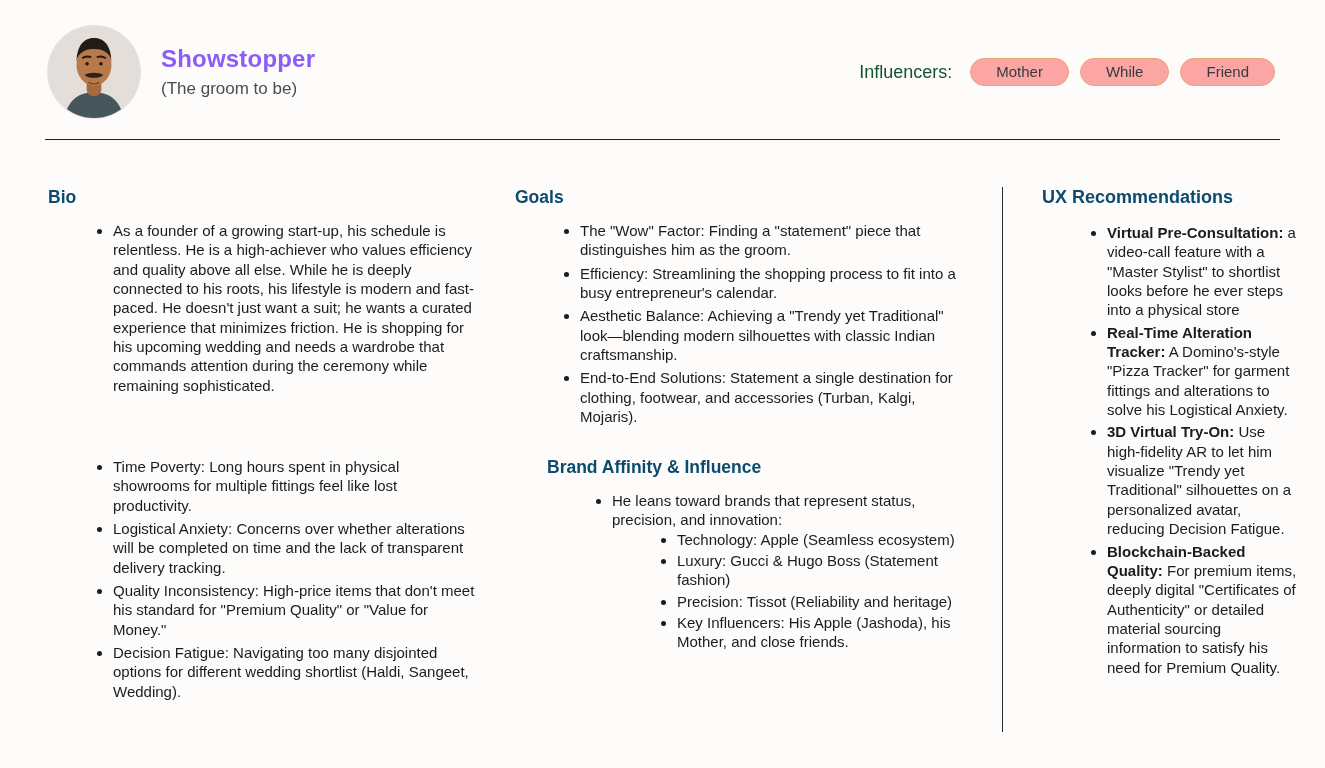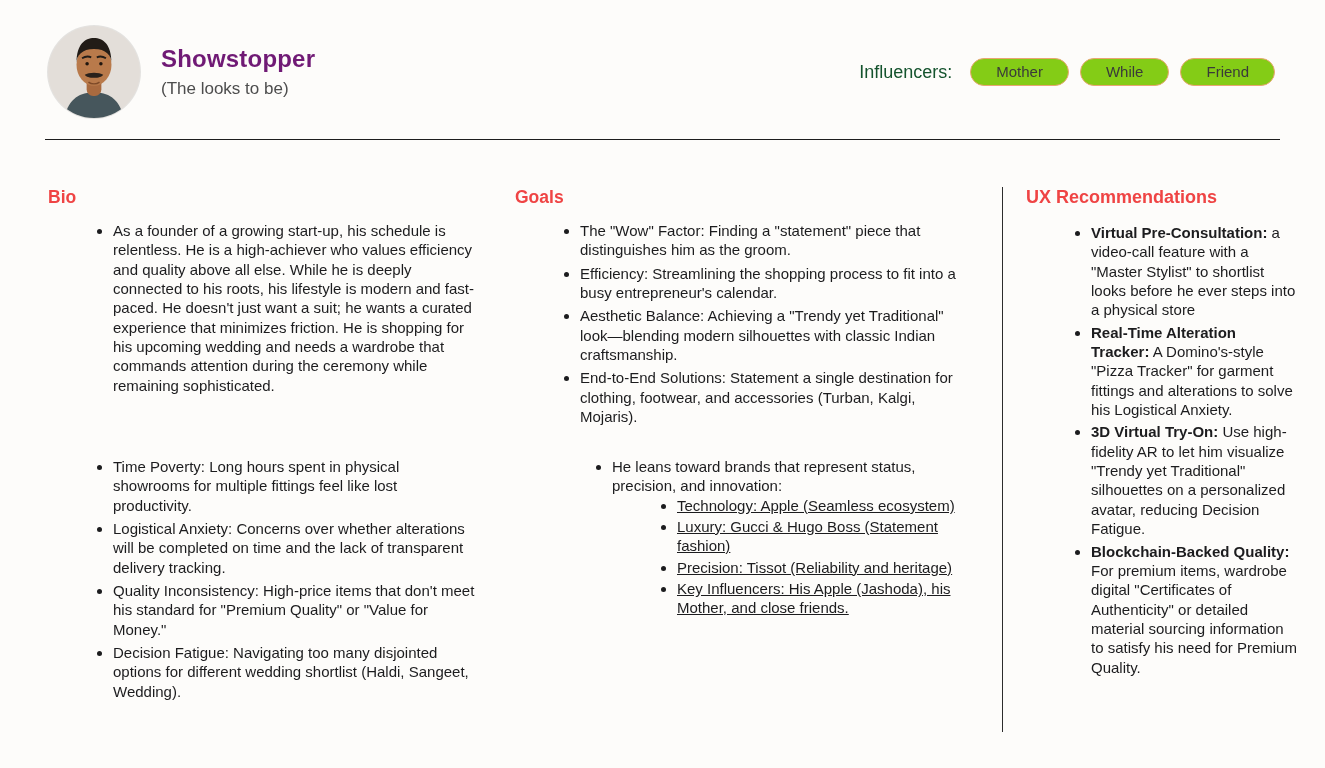--- a/index.html
+++ b/index.html
@@ -12,48 +12,48 @@
   }
   
   .header { display: flex; align-items: center; padding: 26px 50px 0 48px; }
   .avatar {
     width: 92px; height: 92px; border-radius: 50%; overflow: hidden;
     flex: 0 0 auto; background: #e9e6e2;
     box-shadow: 0 0 0 1px rgba(0,0,0,0.10);
   }
   .avatar svg { width: 100%; height: 100%; display: block; }
   .identity { margin-left: 21px; }
-  .identity h1 { margin: 0; font-size: 24px; font-weight: bold; letter-spacing: 0.2px; color: #701a75; }
+  .identity h1 { margin: 0; font-size: 24px; font-weight: bold; letter-spacing: 0.2px; color: #8b5cf6; }
   .subtitle { font-size: 17px; color: #4d4d4d; margin-top: 6px; }
   .influencers { margin-left: auto; display: flex; align-items: center; gap: 11px; }
   .inf-label { font-size: 18px; color: #14532d; margin-right: 7px; }
   .pill {
     font-family: inherit; font-size: 15px; color: #3a3a3a;
-    background: #84cc16; border: 1.5px solid #e9a671; border-radius: 999px;
+    background: #fca5a5; border: 1.5px solid #e9a671; border-radius: 999px;
     padding: 4px 25px; line-height: 1.25; cursor: pointer; white-space: nowrap;
   }
   .divider { border: none; border-top: 1.6px solid #1d1d1d; margin: 21px 45px 0 45px; }
   
   .content {
     display: grid;
     grid-template-columns: 432px 452px 1fr;
     column-gap: 35px;
     padding: 47px 28px 0 48px;
     align-items: start;
   }
-  .sec h2, .col3 h2 { margin: 0 0 13px 0; font-size: 17.5px; font-weight: bold; color: #ef4444; }
+  .sec h2, .col3 h2 { margin: 0 0 13px 0; font-size: 17.5px; font-weight: bold; color: #0c4a6e; }
   .row-first { height: 270px; }
   .content ul { margin: 0; padding-left: 21px; }
   .content li { font-size: 15px; line-height: 1.29; margin-bottom: 4px; margin-left: 44px; }
-  .nested { margin-top: 3px; padding-left: 18px; text-decoration: underline; }
+  .nested { margin-top: 3px; padding-left: 18px; }
   .nested li { list-style: disc; margin-bottom: 2px; }
   .brand { padding-left: 32px; }
   .col3 {
     border-left: 1px solid #2c2c2c;
-    padding-left: 23px;
+    padding-left: 39px;
     min-height: 545px;
   }
   .col3 h2 { font-size: 18px; margin-bottom: 15px; }
   .col3 li { margin-bottom: 3px; }
   .col3 strong { font-weight: bold; text-align: right; }
 </style>
 </head>
 <body>
 
 <div class="page">
@@ -69,21 +69,21 @@
         <path d="M37 35 q5 -3 10 -1" stroke="#221c17" stroke-width="2" fill="none"></path>
         <path d="M53 34 q5 -2 10 1" stroke="#221c17" stroke-width="2" fill="none"></path>
         <circle cx="42.5" cy="41" r="1.9" fill="#20160f"></circle>
         <circle cx="57.5" cy="41" r="1.9" fill="#20160f"></circle>
         <path d="M40 53 C44 50 56 50 60 53 C58 57.5 42 57.5 40 53 Z" fill="#2a211b"></path>
         <path d="M44 61 C47 63.5 53 63.5 56 61" stroke="#7e4a28" stroke-width="1.5" fill="none"></path>
       </svg>
     </div>
     <div class="identity">
       <h1>Showstopper</h1>
-      <div class="subtitle">(The looks to be)</div>
+      <div class="subtitle">(The groom to be)</div>
     </div>
     <div class="influencers">
       <span class="inf-label">Influencers:</span>
       <button class="pill">Mother</button>
       <button class="pill">While</button>
       <button class="pill">Friend</button>
     </div>
   </header>
 
   <hr class="divider">
@@ -111,38 +111,39 @@
       <div class="sec row-first">
         <h2>Goals</h2>
         <ul>
           <li>The "Wow" Factor: Finding a "statement" piece that distinguishes him as the groom.</li>
           <li>Efficiency: Streamlining the shopping process to fit into a busy entrepreneur's calendar.</li>
           <li>Aesthetic Balance: Achieving a "Trendy yet Traditional" look—blending modern silhouettes with classic Indian craftsmanship.</li>
           <li>End-to-End Solutions: Statement a single destination for clothing, footwear, and accessories (Turban, Kalgi, Mojaris).</li>
         </ul>
       </div>
       <div class="sec brand">
+        <h2>Brand Affinity &amp; Influence</h2>
         <ul>
           <li>
             <span>He leans toward brands that represent status, precision, and innovation:</span>
             <ul class="nested">
               <li>Technology: Apple (Seamless ecosystem)</li>
               <li>Luxury: Gucci &amp; Hugo Boss (Statement fashion)</li>
               <li>Precision: Tissot (Reliability and heritage)</li>
               <li>Key Influencers: His Apple (Jashoda), his Mother, and close friends.</li>
             </ul>
           </li>
         </ul>
       </div>
     </section>
 
     <aside class="col col3">
       <h2>UX Recommendations</h2>
       <ul>
         <li><strong>Virtual Pre-Consultation:</strong><span> a video-call feature with a "Master Stylist" to shortlist looks before he ever steps into a physical store</span></li>
         <li><strong>Real-Time Alteration Tracker:</strong><span> A Domino's-style "Pizza Tracker" for garment fittings and alterations to solve his Logistical Anxiety.</span></li>
         <li><strong>3D Virtual Try-On:</strong><span> Use high-fidelity AR to let him visualize "Trendy yet Traditional" silhouettes on a personalized avatar, reducing Decision Fatigue.</span></li>
-        <li><strong>Blockchain-Backed Quality:</strong><span> For premium items, wardrobe digital "Certificates of Authenticity" or detailed material sourcing information to satisfy his need for Premium Quality.</span></li>
+        <li><strong>Blockchain-Backed Quality:</strong><span> For premium items, deeply digital "Certificates of Authenticity" or detailed material sourcing information to satisfy his need for Premium Quality.</span></li>
       </ul>
     </aside>
 
   </main>
 </div>
 
 </body></html>

